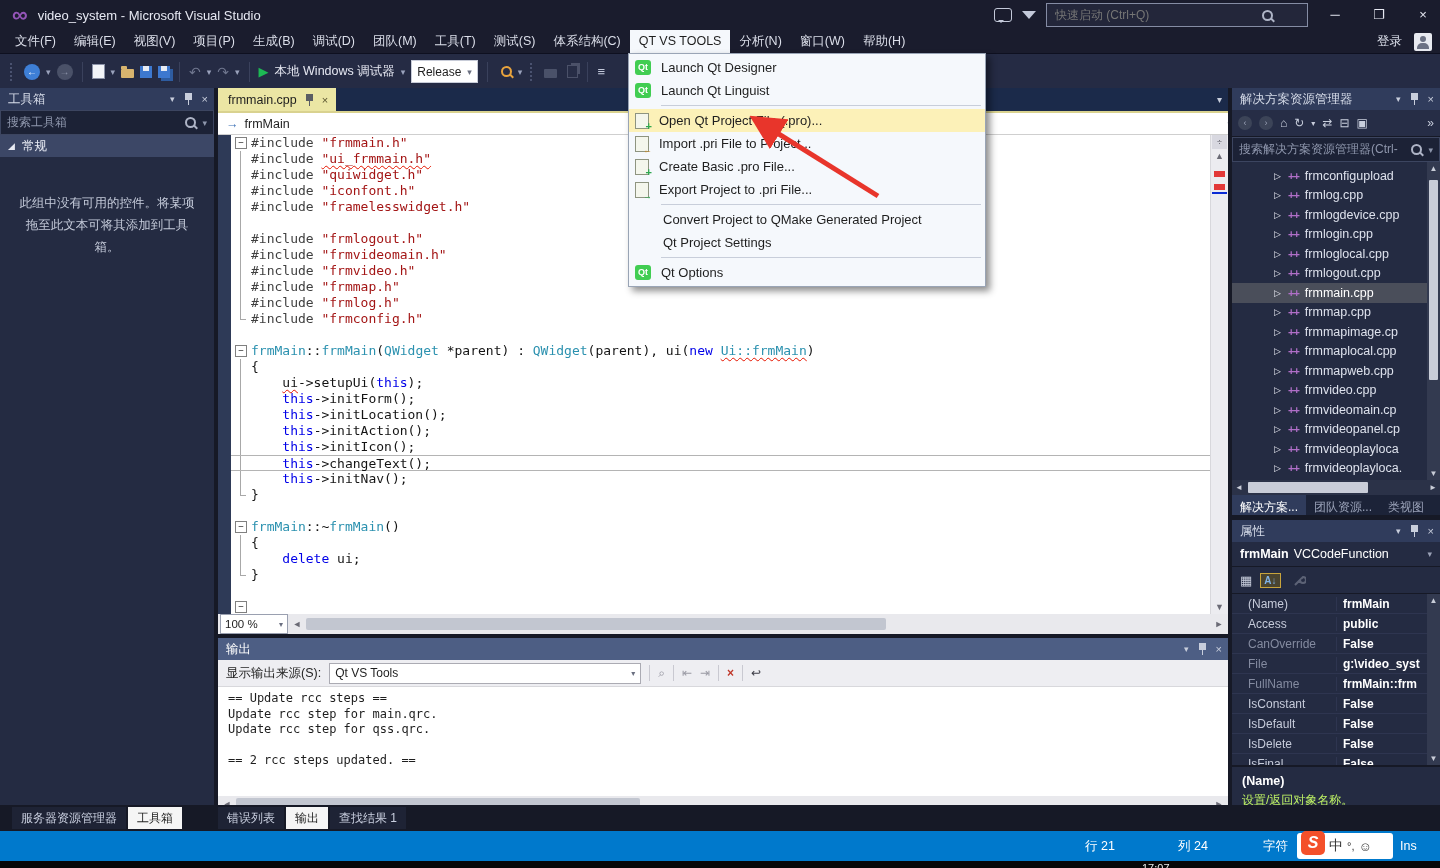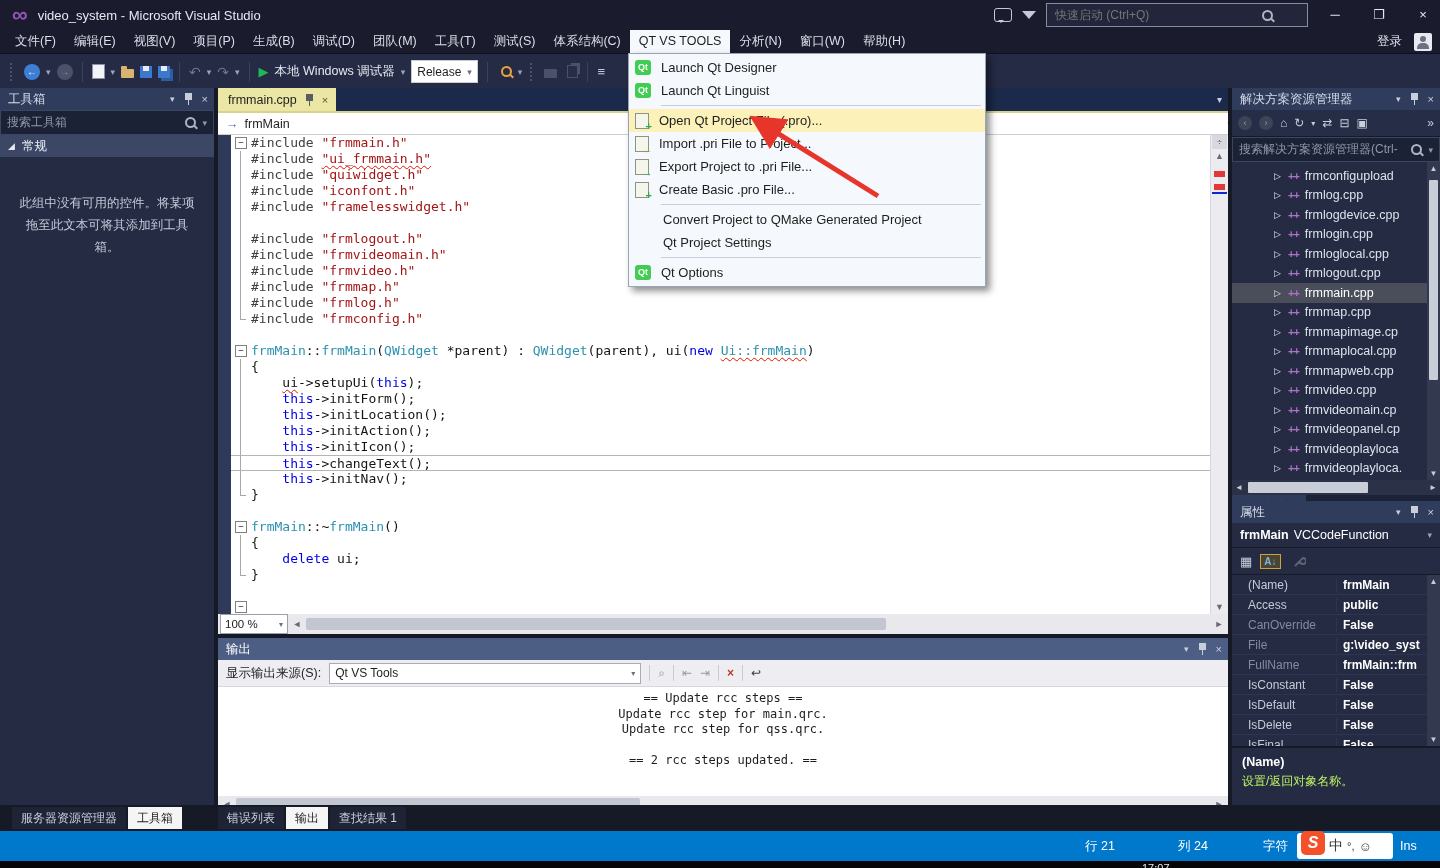--- a/index.html
+++ b/index.html
@@ -99,21 +99,21 @@
   .hs-arrow{position:absolute;top:0;width:14px;height:16px;color:#6A6A75;font-size:9px;text-align:center;line-height:16px;}
   .hs-thumb{position:absolute;top:2px;height:12px;background:#C2C6D0;border-radius:2px;}
   .csplit{left:218px;top:634px;width:1010px;height:4px;background:#161926;}
   
   .output{left:218px;top:638px;width:1010px;height:167px;}
   .out-toolbar{height:26px;background:#EEEEF2;display:flex;align-items:center;gap:8px;padding:0 8px;color:#1E1E1E;border-bottom:1px solid #D8D8DC;}
   .out-combo{width:300px;height:19px;background:#FFF;border:1px solid #ABABB3;display:flex;align-items:center;justify-content:space-between;padding:0 5px;font-size:12px;color:#1E1E1E;}
   .oic{color:#9A9AA4;font-size:12px;}
   .oic.red{color:#C0392B;font-weight:bold;}
   .osep{width:1px;height:16px;background:#C9C9D1;}
-  .out-body{background:#FFF;height:101px;padding:4px 10px;font-family:"DejaVu Sans Mono",monospace;font-size:12px;line-height:15.5px;color:#1E1E1E;overflow:hidden;text-align:center;}
+  .out-body{background:#FFF;height:101px;padding:4px 10px;font-family:"DejaVu Sans Mono",monospace;font-size:12px;line-height:15.5px;color:#1E1E1E;overflow:hidden;}
   .out-hscroll{height:16px;background:#E9E9ED;position:relative;}
   
   .rsplit{left:1228px;top:88px;width:4px;height:743px;background:#161926;}
   .solution{left:1232px;top:88px;width:208px;height:427px;}
   .se-tb{height:26px;display:flex;align-items:center;gap:7px;padding:0 6px;background:#262D46;border-bottom:1px solid #161926;}
   .se-tb .g{color:#C8CEDC;font-size:12px;}
   .se-circ{width:14px;height:14px;border-radius:50%;background:#3C4458;color:#9AA1B6;font-size:9px;line-height:14px;text-align:center;}
   .filelist{position:relative;height:318px;overflow:hidden;padding-top:4px;box-sizing:border-box;}
   .frow{height:19.5px;display:flex;align-items:center;gap:6px;padding-left:42px;white-space:nowrap;overflow:hidden;color:#DDE1EC;font-size:12.5px;}
   .frow .exp{color:#E8EAF2;font-size:9px;width:8px;flex:none;}
@@ -123,21 +123,21 @@
   .se-vthumb{position:absolute;left:2px;top:18px;width:9px;height:200px;background:#C9CDD8;border-radius:1px;}
   .se-varr{position:absolute;left:0;width:13px;text-align:center;color:#C9CDD8;font-size:8px;}
   .se-hscroll{height:15px;position:relative;background:#2B3248;}
   .se-hthumb{position:absolute;top:2px;left:16px;width:120px;height:11px;background:#C9CDD8;border-radius:1px;}
   .se-harr{position:absolute;top:0;width:14px;height:15px;color:#C9CDD8;font-size:8px;text-align:center;line-height:15px;}
   .se-tabs{height:24px;display:flex;background:#1C2338;}
   .se-tab{padding:0 8px;line-height:24px;font-size:12px;color:#9AA2B8;white-space:nowrap;}
   .se-tab.active{background:#303C5C;color:#FFF;}
   .psplit{left:1232px;top:515px;width:208px;height:5px;background:#161926;}
   
-  .props{left:1232px;top:501px;width:208px;height:311px;display:flex;flex-direction:column;}
+  .props{left:1232px;top:520px;width:208px;height:311px;display:flex;flex-direction:column;}
   .objrow{height:24px;display:flex;align-items:center;gap:5px;padding:0 8px;color:#FFF;border-bottom:1px solid #161926;}
   .objrow .nm{font-weight:bold;font-size:12.5px;}
   .objrow .tp{font-size:12.5px;}
   .objrow .cv{margin-left:auto;color:#9AA1B6;font-size:9px;}
   .prop-tb{height:26px;display:flex;align-items:center;gap:8px;padding:0 8px;border-bottom:1px solid #161926;}
   .cat-ic{color:#C8CEDC;font-size:13px;}
   .az-ic{background:#4A4430;border:1px solid #C8A43C;color:#7FB2E8;font-size:10px;padding:1px 3px;font-weight:bold;}
   .pgrid{position:relative;height:171px;overflow:hidden;}
   .prow{height:19px;display:flex;border-bottom:1px solid #2E3550;font-size:12px;align-items:center;}
   .prow .k{width:88px;flex:none;padding-left:16px;color:#C6CBDA;overflow:hidden;white-space:nowrap;}
@@ -628,26 +628,26 @@
       <div class="qm-sep"></div>
       <div class="qm-item hl">
         <span class="qm-icon page plus"></span>
         <span class="qm-label">Open Qt Project File (.pro)...</span>
       </div>
       <div class="qm-item">
         <span class="qm-icon page imp"></span>
         <span class="qm-label">Import .pri File to Project...</span>
       </div>
       <div class="qm-item">
+        <span class="qm-icon page plus"></span>
+        <span class="qm-label">Create Basic .pro File...</span>
+      </div>
+      <div class="qm-item">
         <span class="qm-icon page exp"></span>
         <span class="qm-label">Export Project to .pri File...</span>
-      </div>
-      <div class="qm-item">
-        <span class="qm-icon page plus"></span>
-        <span class="qm-label">Create Basic .pro File...</span>
       </div>
       <div class="qm-sep"></div>
       <div class="qm-item">
         <span class="qm-icon"></span>
         <span class="qm-label">Convert Project to QMake Generated Project</span>
       </div>
       <div class="qm-item">
         <span class="qm-icon"></span>
         <span class="qm-label">Qt Project Settings</span>
       </div>

